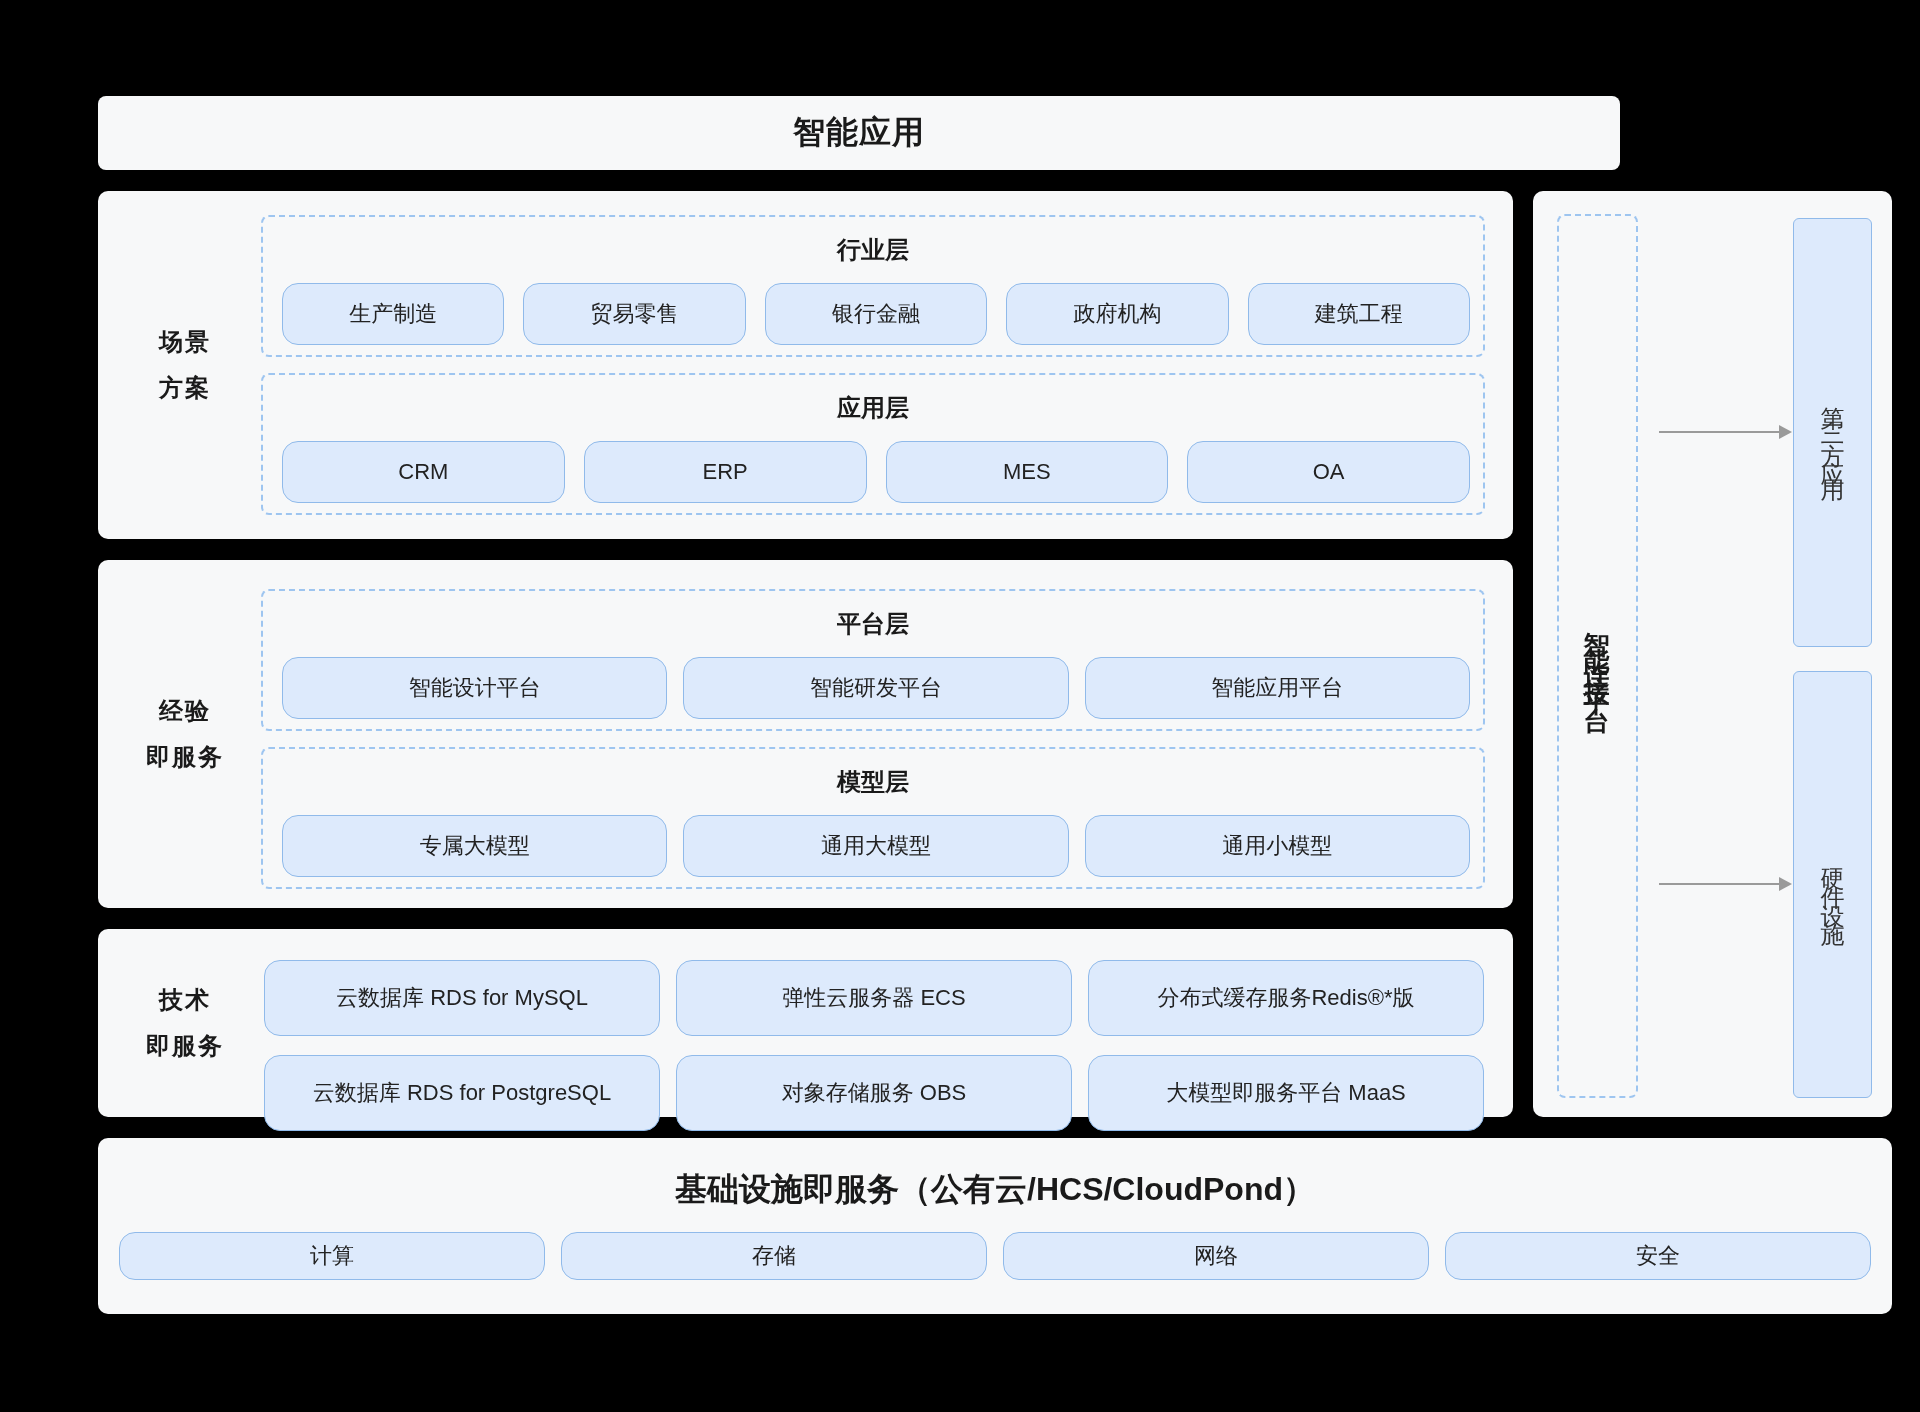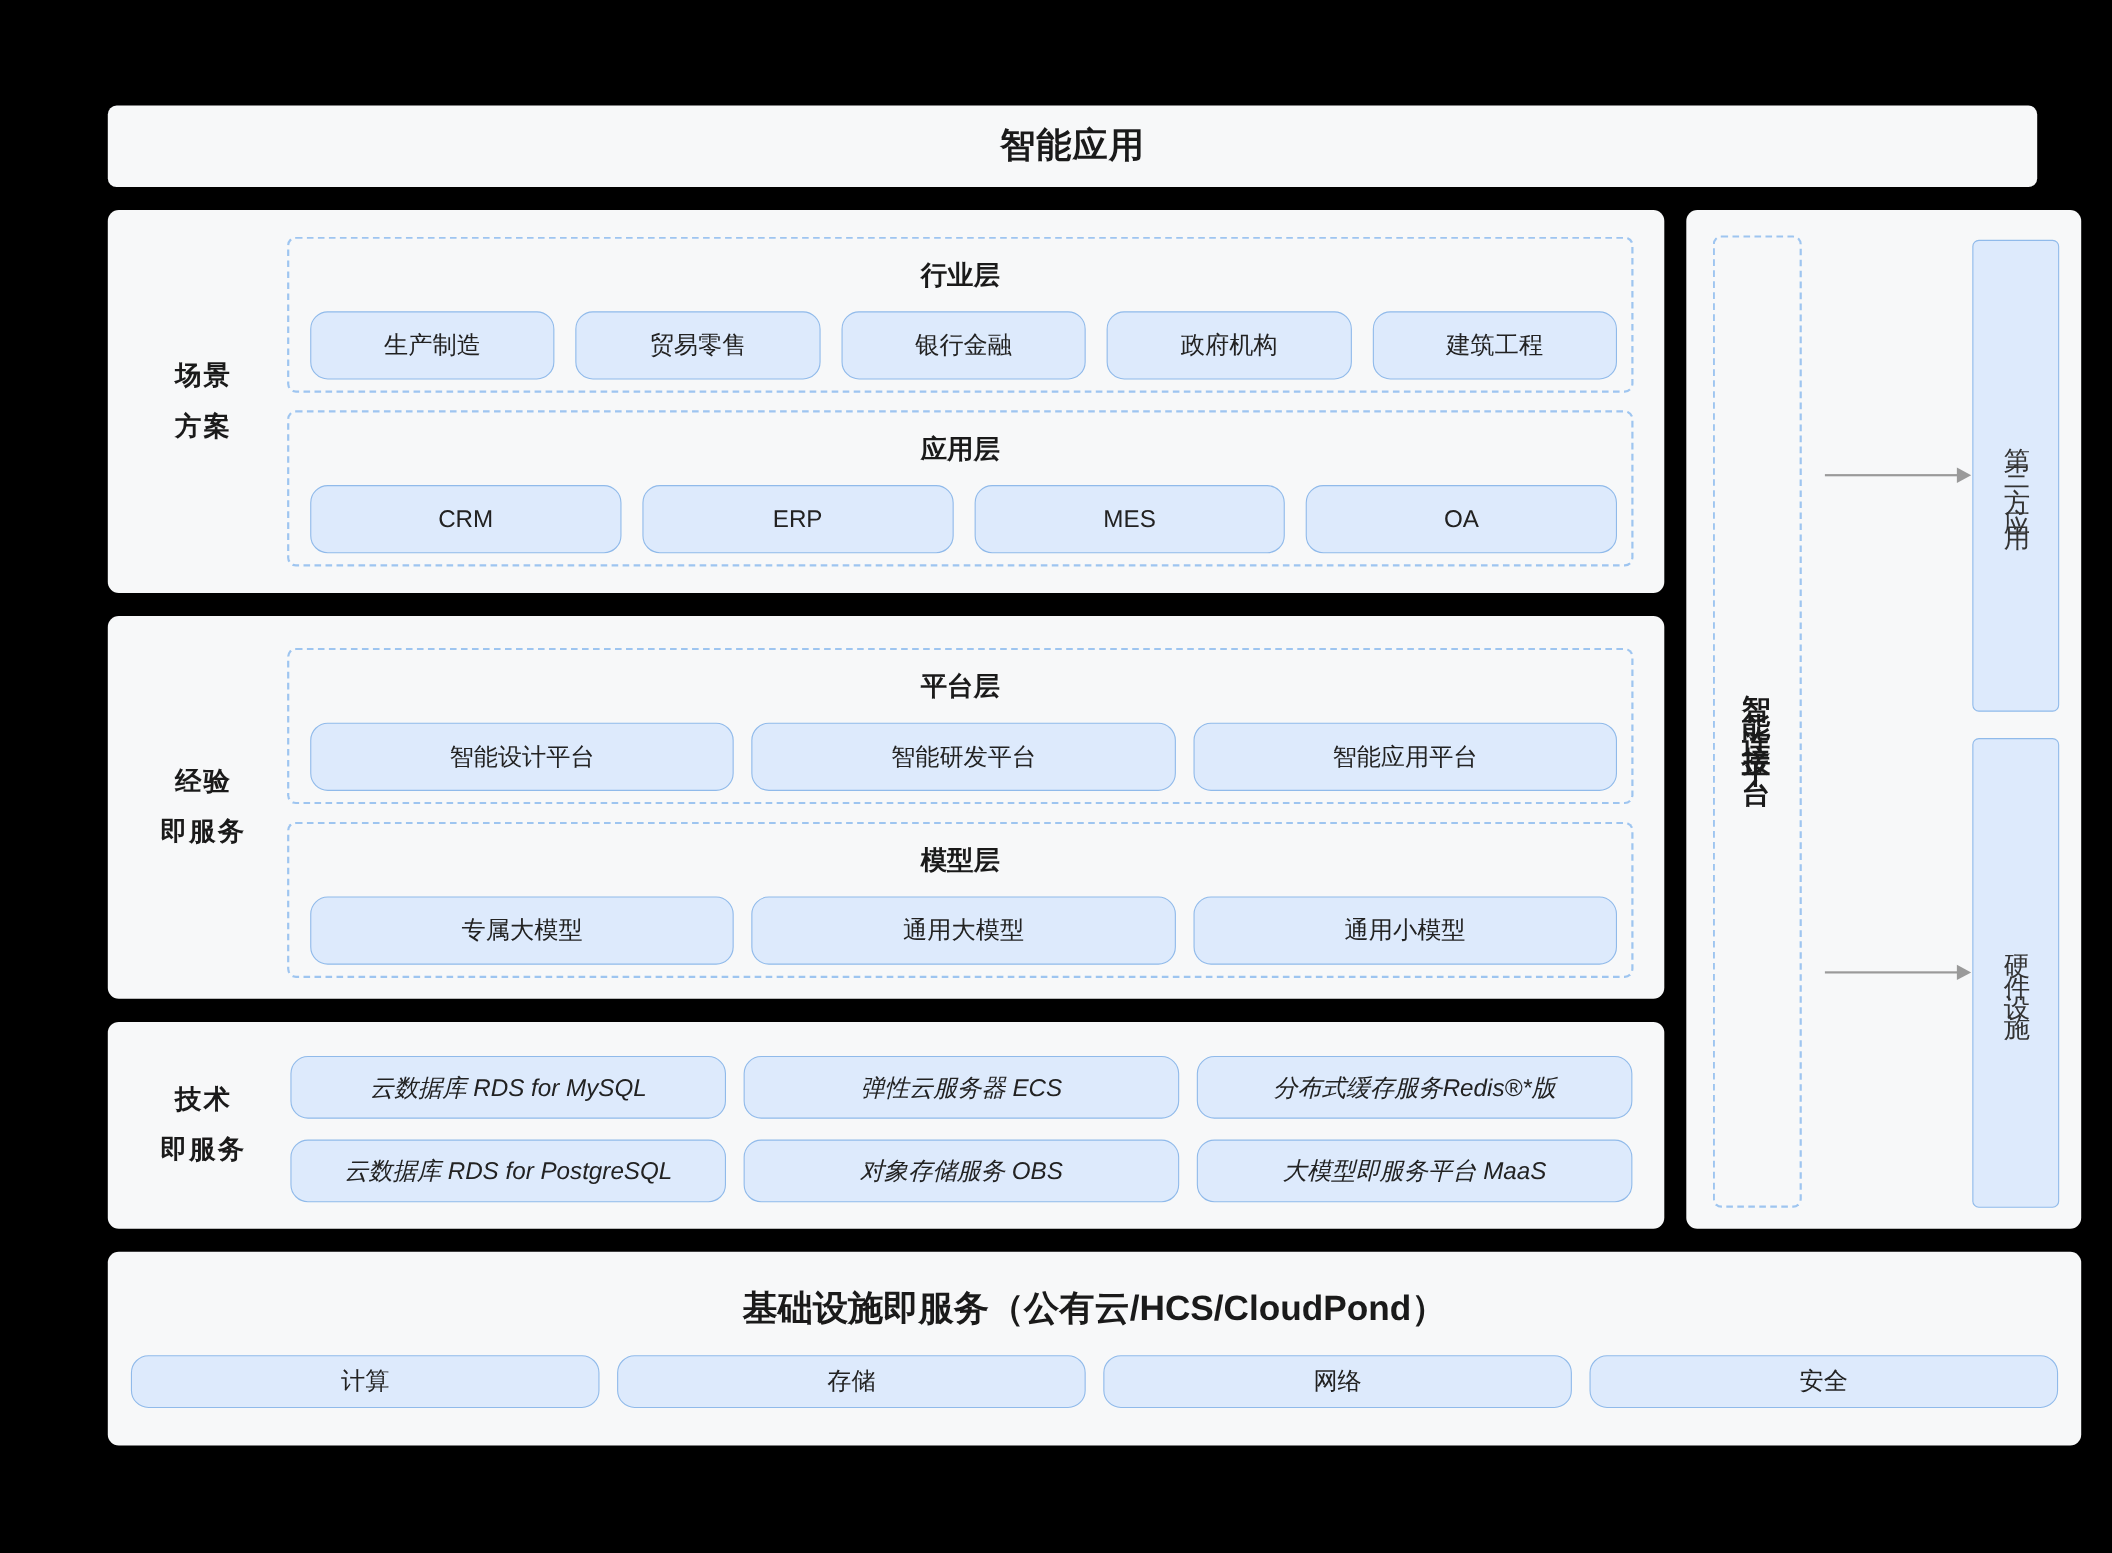--- a/index.html
+++ b/index.html
@@ -4,21 +4,21 @@
 <style>
   html,body { margin:0; padding:0; background:#000; }
   .canvas {
     position:relative; width:1920px; height:1412px; background:#000000;
     font-family:"Liberation Sans","DejaVu Sans",sans-serif; color:#1f1f1f;
     overflow:hidden;
   }
   .surface { position:absolute; background:#f7f8f9; border-radius:10px; }
 
   
-  .top-bar { left:98px; top:96px; width:1754px; height:74px; border-radius:8px;
+  .top-bar { left:98px; top:96px; width:1522px; height:74px; border-radius:8px;
              display:flex; align-items:center; justify-content:center; }
   .bar-title { margin:0; font-size:32px; font-weight:700; color:#1a1a1a; letter-spacing:1px; }
 
   
   .panel { left:98px; width:1415px; }
   .panel-scenario   { top:191px; height:348px; }
   .panel-experience { top:560px; height:348px; }
   .panel-technology { top:929px; height:188px; }
 
   .side-label {
@@ -45,21 +45,21 @@
     flex:1; height:62px; box-sizing:border-box;
     background:#ddeafc; border:1.5px solid #90baea; border-radius:16px;
     display:flex; align-items:center; justify-content:center;
     font-size:22px; color:#222; white-space:nowrap;
   }
 
   .tech-grid {
     position:absolute; left:166px; right:29px; top:31px;
     display:grid; grid-template-columns:repeat(3,1fr); gap:19px 16px;
   }
-  .tech-grid .box { height:57px; flex:none;font-style:italic; }
+  .tech-grid .box { height:76px; flex:none; }
 
   
   .right-panel { left:1533px; top:191px; width:359px; height:926px; }
   .dashed-vert {
     position:absolute; left:24px; top:23px; width:81px; height:884px; box-sizing:border-box;
     border:2px dashed #9ec5f0; border-radius:8px;
     display:flex; align-items:center; justify-content:center;
   }
   .vtext { writing-mode:vertical-lr; text-orientation:upright; white-space:nowrap; }
   .vtext-platform { font-size:26px; font-weight:700; letter-spacing:15px; color:#1a1a1a; }

